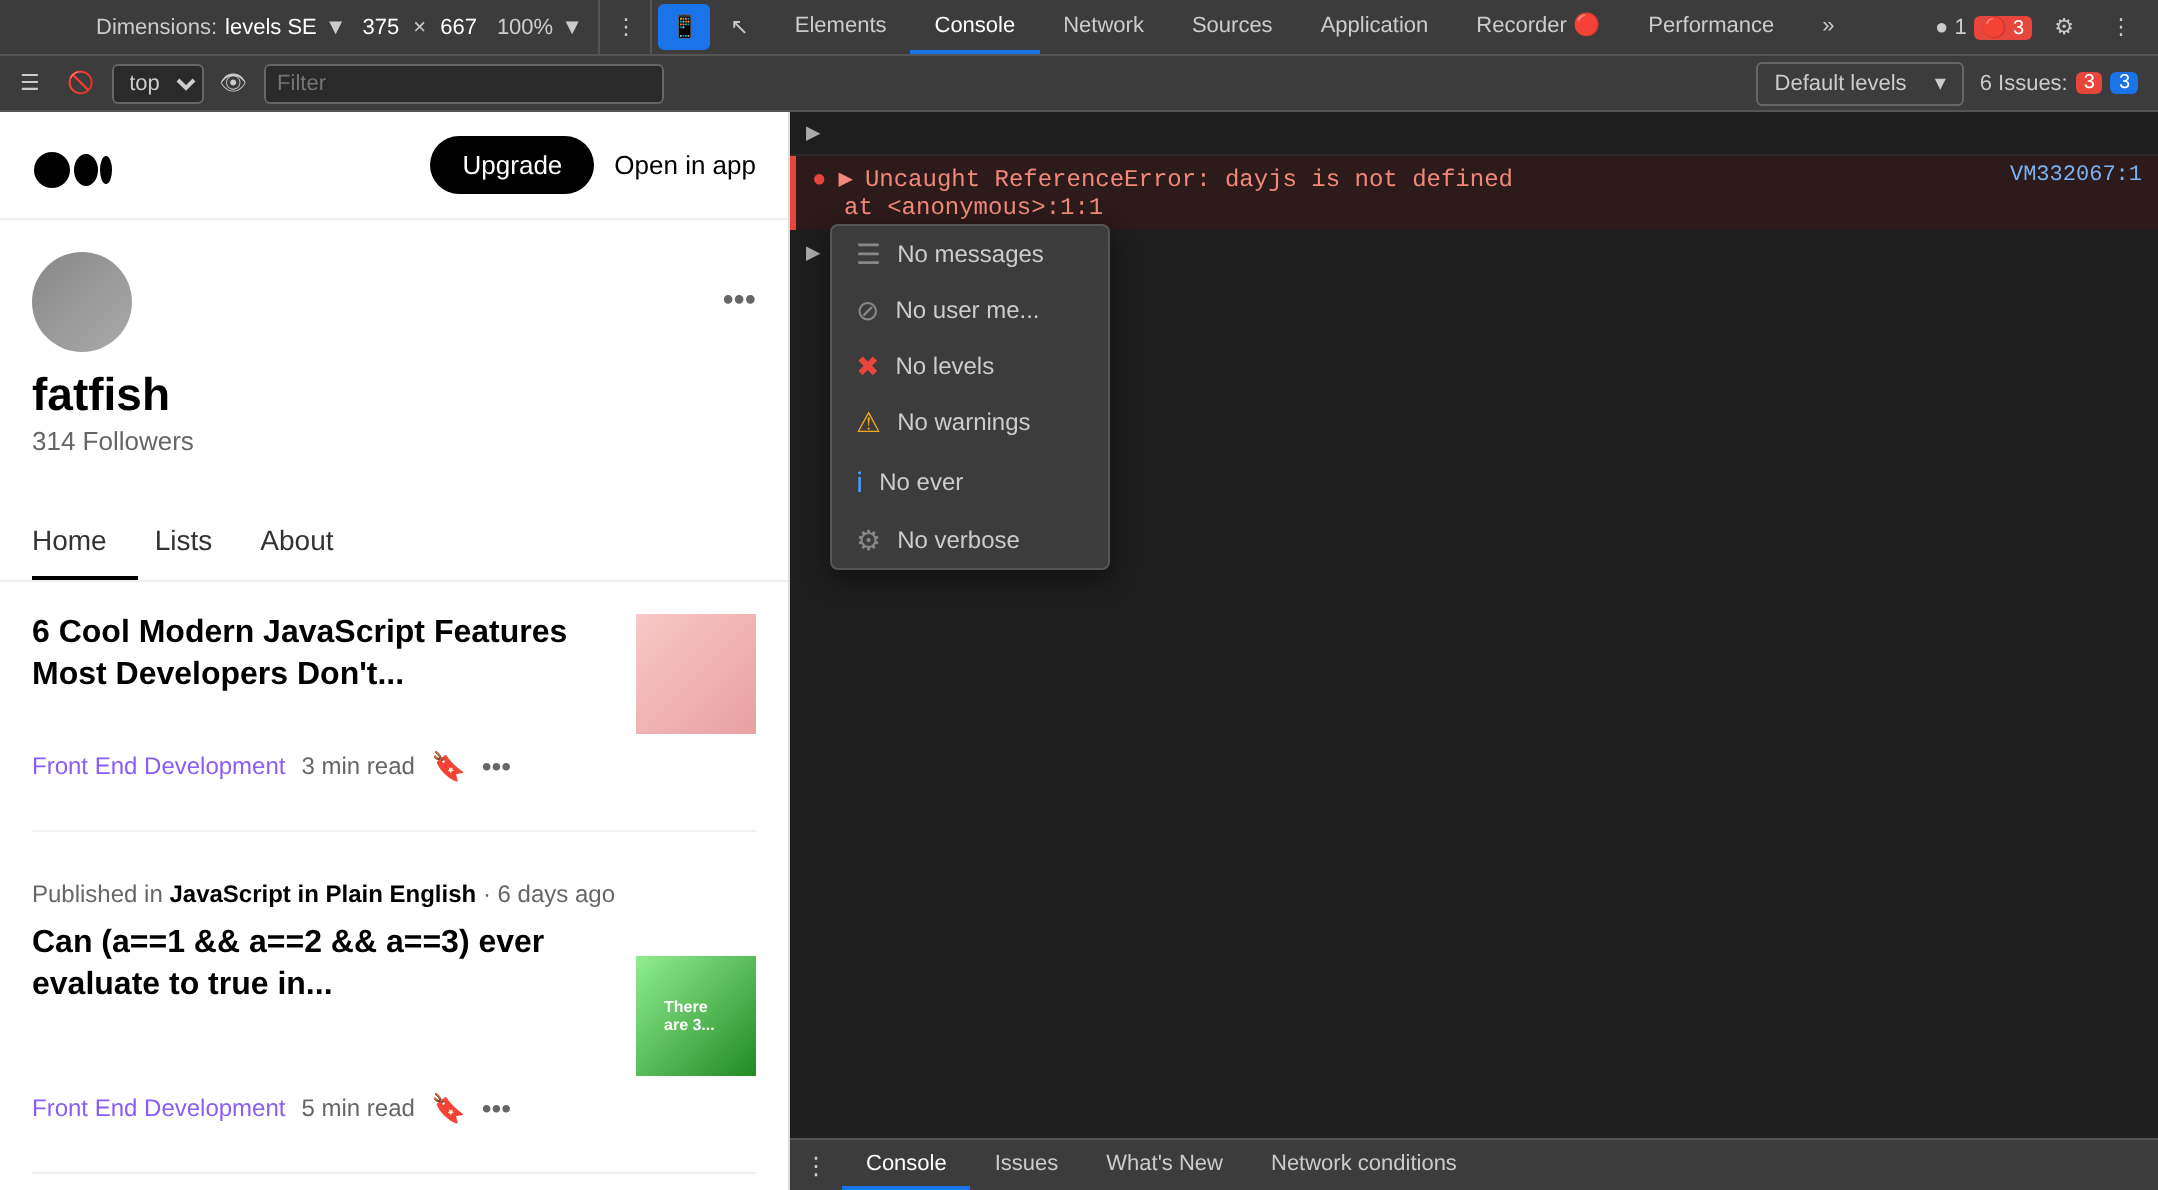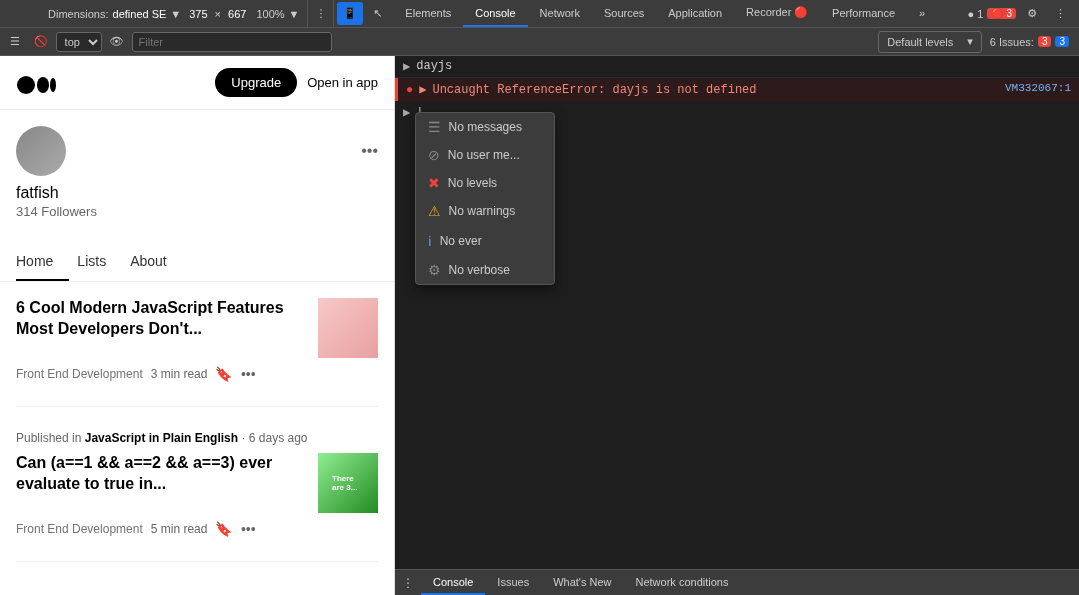--- a/index.html
+++ b/index.html
@@ -51,37 +51,37 @@
     
     .mobile-header { padding: 12px 16px; display: flex; align-items: flex-end; justify-content: space-between; border-bottom: 1px solid #eee; }
     .medium-logo { display: flex; align-items: center; }
     .medium-logo svg { width: 40px; height: 24px; }
     .upgrade-btn { background: #000; color: #fff; border: none; border-radius: 20px; padding: 7px 16px; font-size: 13px; cursor: pointer; font-weight: 500; }
     .open-app-btn { background: transparent; color: #000; border: none; font-size: 13px; cursor: pointer; }
 
     .profile-section { padding: 16px; }
     .profile-top { display: flex; align-items: center; justify-content: space-between; margin-bottom: 8px; }
     .avatar-placeholder { width: 50px; height: 50px; border-radius: 50%; background: linear-gradient(135deg, #888, #aaa); }
-    .profile-name { font-size: 16px; font-weight: 400; margin-bottom: 2px; }
+    .profile-name { font-size: 23px; font-weight: 700; margin-bottom: 2px; }
     .profile-followers { font-size: 13px; color: #666; }
     .three-dots { color: #666; font-size: 16px; cursor: pointer; }
 
     .nav-tabs { display: flex; padding: 0 16px; border-bottom: 1px solid #eee; margin-top: 8px; }
     .nav-tab { padding: 10px 16px 10px 0; font-size: 14px; cursor: pointer; color: #333; border-bottom: 2px solid transparent; margin-right: 8px; }
     .nav-tab.active { border-bottom: 2px solid #000; font-weight: 500; }
 
     .articles-list { padding: 16px; }
     .article-item { margin-bottom: 24px; }
     .article-meta { font-size: 12px; color: #666; margin-bottom: 8px; }
     .article-meta strong { color: #000; }
     .article-row { display: flex; align-items: flex-start; justify-content: space-between; gap: 12px; }
     .article-title { font-size: 16px; font-weight: 700; line-height: 1.3; flex: 1; cursor: pointer; }
     .article-thumb { width: 60px; height: 60px; background: #ddd; flex-shrink: 0; overflow: hidden; }
     .article-footer { display: flex; align-items: center; gap: 8px; margin-top: 8px; font-size: 12px; color: #666; }
-    .article-tag { font-size: 12px; color: #737373; }
+    .article-tag { font-size: 12px; color: #8b5cf6; }
     .bookmark-icon { color: #333; font-size: 14px; }
     .more-icon { color: #666; font-size: 14px; cursor: pointer; }
     .article-divider { border: none; border-top: 1px solid #f0f0f0; margin: 0 0 24px 0; }
 
     
     .devtools-panel { flex: 1; background: #1e1e1e; display: flex; flex-direction: column; overflow: hidden; }
 
     
     .dropdown-overlay {
       position: absolute; left: 415px; top: 56px; background: #3c3c3c; border: 1px solid #555; border-radius: 4px; z-index: 100; min-width: 140px; box-shadow: 0 4px 12px rgba(0,0,0,0.5);
@@ -124,21 +124,21 @@
     ::-webkit-scrollbar { width: 6px; }
     ::-webkit-scrollbar-track { background: #2a2a2a; }
     ::-webkit-scrollbar-thumb { background: #555; border-radius: 3px; }
   </style>
 </head>
 <body>
 
 <div class="top-toolbar">
   <div class="dimensions-section">
     <span>Dimensions:</span>
-    <span style="color:#fff; cursor:pointer;">defined SE</span>
+    <span style="color:#fff; cursor:pointer;">levels SE</span>
     <span style="cursor:pointer;">▼</span>
     <span style="color:#fff; margin-left:4px;">375</span>
     <span style="margin: 0 3px;">×</span>
     <span style="color:#fff;">667</span>
     <span style="cursor:pointer; margin-left:6px;">100%</span>
     <span style="cursor:pointer;">▼</span>
   </div>
   <button class="toolbar-icon-btn">⋮</button>
   <div style="width:1px; background:#555; height:100%;"></div>
   <button class="toolbar-icon-btn active">📱</button>
@@ -231,21 +231,21 @@
       </div>
 
       <hr class="article-divider">
 
       <div class="article-item">
         <div class="article-meta">
           Published in <strong>JavaScript in Plain English</strong> · <span>6 days ago</span>
         </div>
         <div class="article-row">
           <div class="article-title">Can (a==1 &amp;&amp; a==2 &amp;&amp; a==3) ever evaluate to true in...</div>
-          <div class="article-thumb thumb-green" style="display:flex;align-items:center;justify-content:center;font-size:8px;color:#fff;font-weight:bold;padding:14px;">There are 3...</div>
+          <div class="article-thumb thumb-green" style="display:flex;align-items:center;justify-content:center;font-size:8px;color:#fff;font-weight:bold;padding:14px;margin-top:16px;">There are 3...</div>
         </div>
         <div class="article-footer">
           <span class="article-tag">Front End Development</span>
           <span>5 min read</span>
           <span class="bookmark-icon">🔖</span>
           <span class="more-icon">•••</span>
         </div>
       </div>
 
       <hr class="article-divider">
@@ -279,31 +279,31 @@
       <span class="dropdown-icon gray">⚙</span>
       <span>No verbose</span>
     </div>
   </div>
 
   <div class="devtools-panel">
     <div class="console-content">
 
       <div class="console-line">
         <span class="console-prompt">▶</span>
-        <span class="console-text">dayjs</span>
       </div>
 
       <div class="console-error-block">
         <div style="display:flex; justify-content:space-between; align-items:flex-start;">
           <div>
             <div style="display:flex; align-items:center; gap:6px;">
               <span style="color:#e8453c;">●</span>
               <span style="color:#f1887a;">▶</span>
               <span class="console-error-text">Uncaught ReferenceError: dayjs is not defined</span>
             </div>
+            <div class="console-error-sub">at &lt;anonymous&gt;:1:1</div>
           </div>
           <a class="console-link" href="#">VM332067:1</a>
         </div>
       </div>
 
       <div class="console-input-line">
         <span class="console-chevron">▶</span>
         <span class="console-cursor">|</span>
       </div>
     </div>

